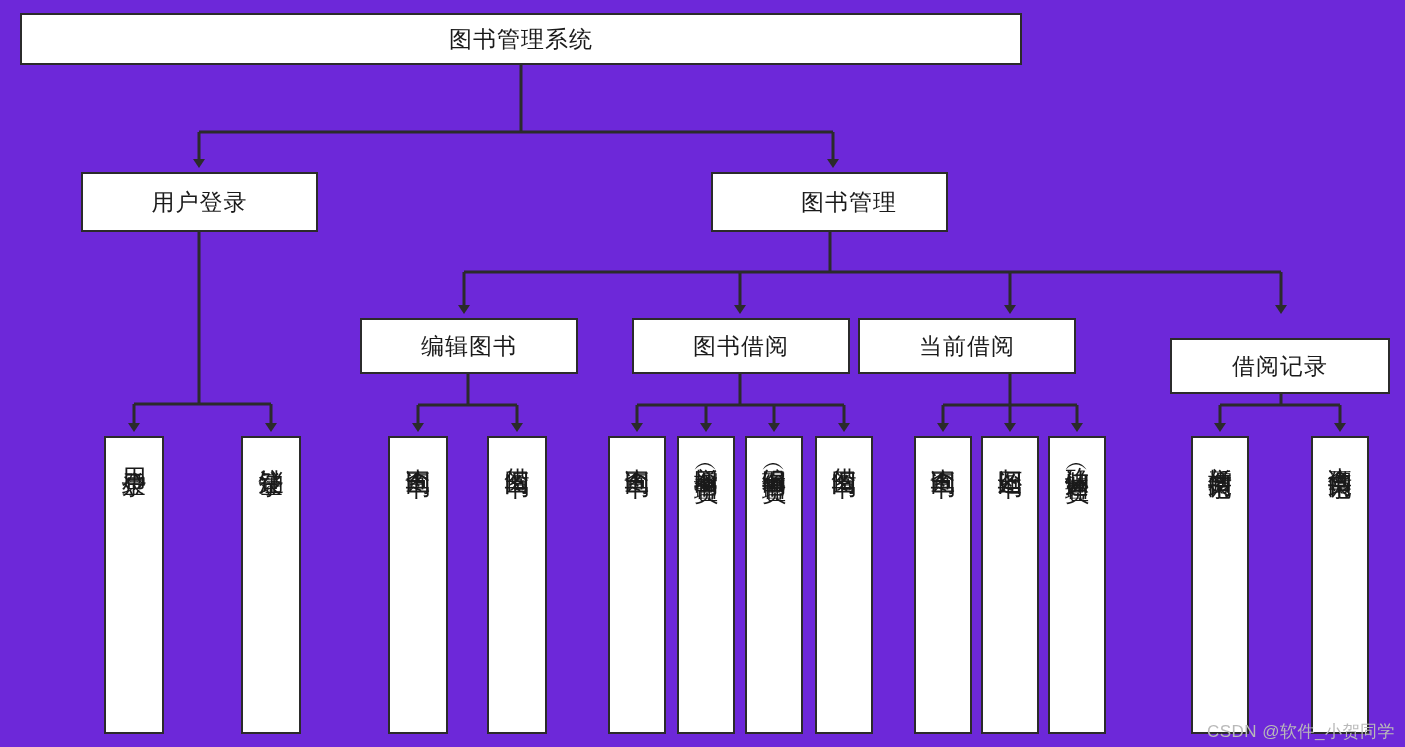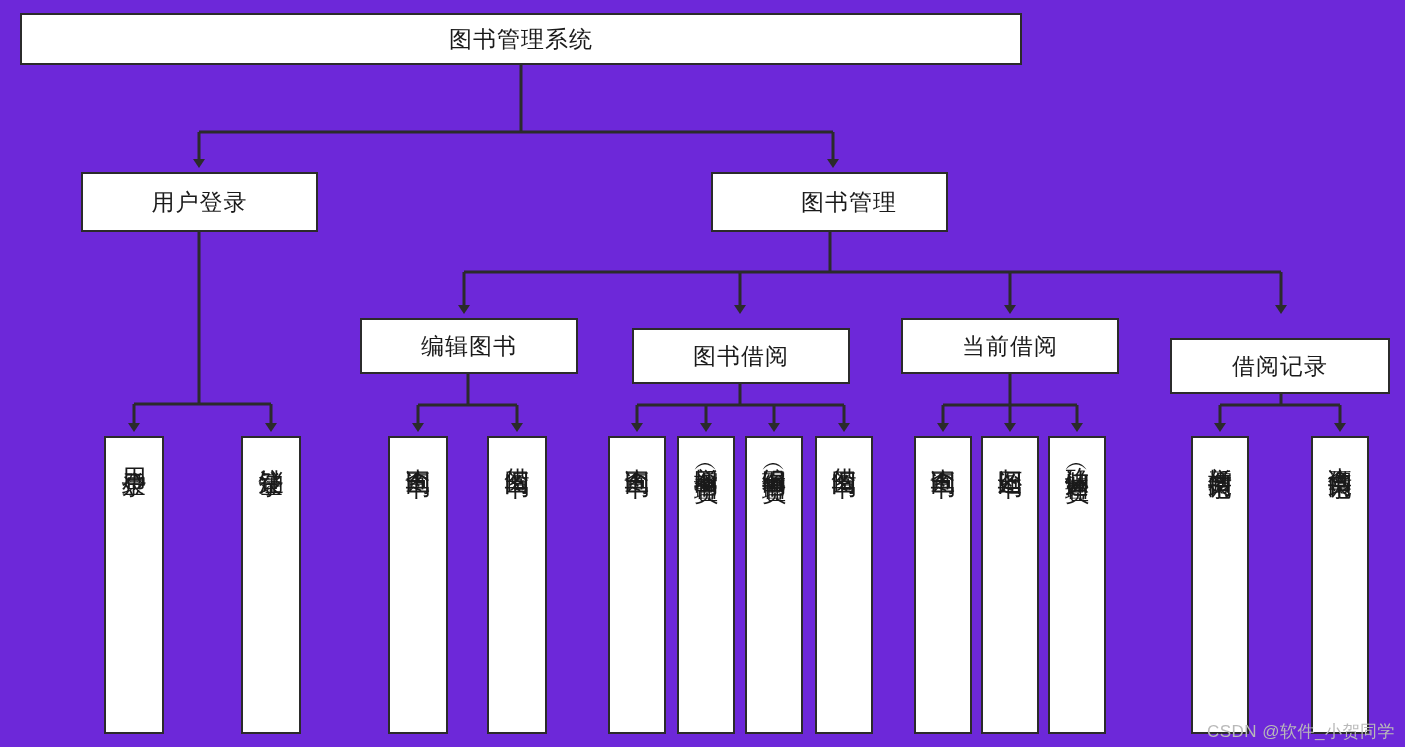--- a/index.html
+++ b/index.html
@@ -127,24 +127,24 @@
   <div class="node horiz" style="left:81px; top:172px; width:237px; height:60px;">
     <span>用户登录</span>
   </div>
   <div class="node horiz" style="left:711px; top:172px; width:237px; height:60px;padding-left:39px;">
     <span>图书管理</span>
   </div>
 
   <div class="node horiz" style="left:360px; top:318px; width:218px; height:56px;">
     <span>编辑图书</span>
   </div>
-  <div class="node horiz" style="left:632px; top:318px; width:218px; height:56px;margin-top:10px;">
+  <div class="node horiz" style="left:632px; top:318px; width:218px; height:56px;">
     <span>图书借阅</span>
   </div>
-  <div class="node horiz" style="left:901px; top:318px; width:218px; height:56px;">
+  <div class="node horiz" style="left:858px; top:318px; width:218px; height:56px;">
     <span>当前借阅</span>
   </div>
   <div class="node horiz" style="left:1170px; top:318px; width:220px; height:56px;margin-top:20px;">
     <span>借阅记录</span>
   </div>
 
   <div class="node vert" style="left:104px; top:436px; width:60px; height:298px;">
     <span class="vlabel">用户登录</span>
   </div>
   <div class="node vert" style="left:241px; top:436px; width:60px; height:298px;">

